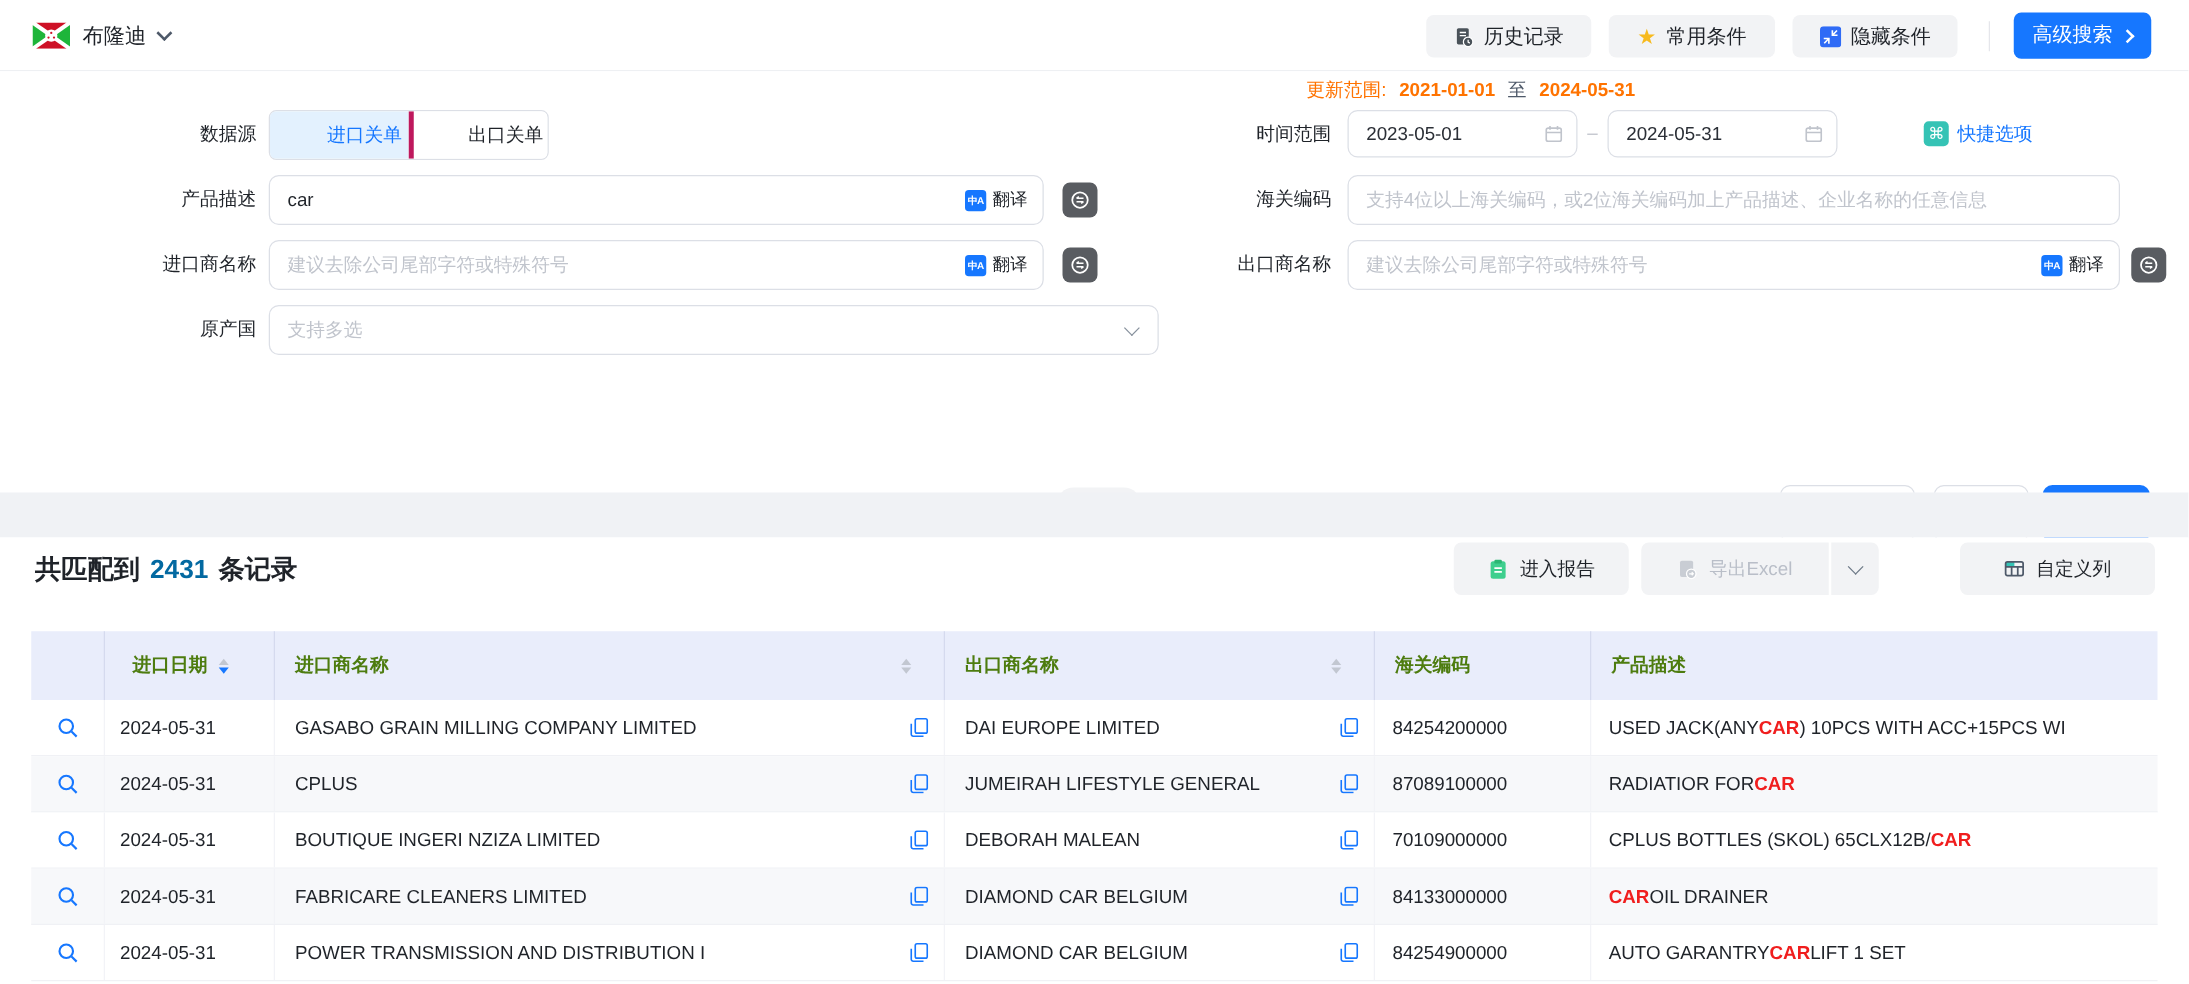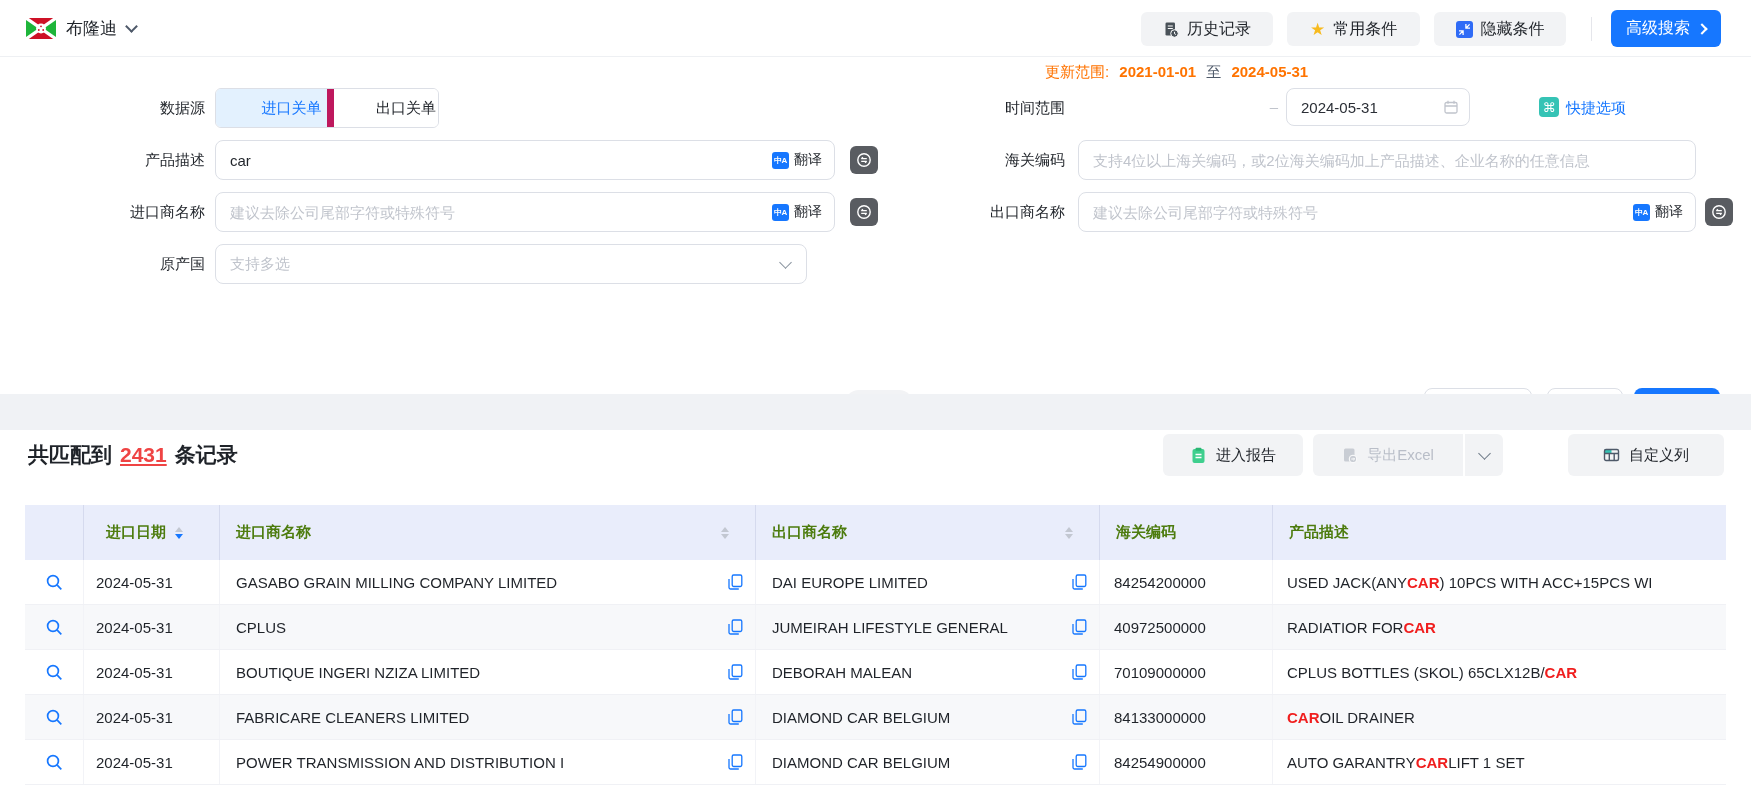--- a/index.html
+++ b/index.html
@@ -20,21 +20,21 @@
   
   .form { position:absolute; left:0; top:57px; width:100%; height:337px; background:#fff; }
   .update-range { position:absolute; left:1045px; top:6px; font-size:15px; white-space:nowrap; }
   .org { color:#ff7300; }
   .orgb { color:#ff7300; font-weight:700; }
   .to-word { color:#4e5969; margin:0 6px; }
   .flabel { position:absolute; width:205px; text-align:right; height:40px; line-height:40px; font-size:15px; color:#1f2329; }
   .tabs { position:absolute; left:215px; top:31px; display:flex; height:40px; border:1px solid #dcdfe6; border-radius:6px; overflow:hidden; background:#fff; }
   .tab { width:111px; display:flex; align-items:center; justify-content:center; font-size:15px; cursor:pointer; background:#fff;padding-left:40px; }
   .tab.active { background:#e3f1fe; color:#1677ff; }
-  .tab + .tab { border-left:7px solid #be185d; }
+  .tab + .tab { border-left:4px solid #be185d; }
   .inp { position:absolute; height:40px; border:1px solid #dcdfe6; border-radius:8px; background:#fff; display:flex; align-items:center; }
   .inp input { border:none; outline:none; flex:1; height:100%; font:15px "Liberation Sans","DejaVu Sans",sans-serif; padding:0 14px; background:transparent; color:#1f2329; border-radius:8px; min-width:0; }
   .inp input::placeholder { color:#c0c4cc; }
   .ph { color:#c0c4cc; font-size:15px; padding-left:14px; flex:1; }
   .date-box { position:absolute; height:38px; border:1px solid #dcdfe6; border-radius:8px; background:#fff; display:flex; align-items:center; justify-content:space-between; padding:0 10px 0 14px; font-size:15px; color:#2b2f36; cursor:pointer; }
   .dash { position:absolute; left:1262px; top:31px; width:24px; height:38px; line-height:38px; text-align:center; color:#c0c4cc; font-size:15px; }
   .quick-ico { position:absolute; left:1539px; top:40px; width:20px; height:20px; border-radius:4px; background:#35c3b5; color:#fff; font-size:13px; display:flex; align-items:center; justify-content:center; cursor:pointer; }
   .quick-txt { position:absolute; left:1566px; top:31px; height:40px; line-height:40px; color:#1677ff; font-size:15px; cursor:pointer; }
   .trans { display:flex; align-items:center; gap:5px; padding-right:12px; cursor:pointer; font-size:14px; color:#1f2329; flex:none; }
   .trans-ico { width:17px; height:17px; background:#1677ff; border-radius:3px; color:#fff; font-size:8px; font-weight:700; display:flex; align-items:center; justify-content:center; letter-spacing:-0.5px; }
@@ -47,21 +47,21 @@
   .chev-d-gray { width:9px; height:9px; border-right:1.8px solid #6b7785; border-bottom:1.8px solid #6b7785; transform:rotate(45deg); margin-top:-4px; }
   .link { position:absolute; left:1330px; top:331px; height:46px; line-height:46px; font-size:15px; color:#1677ff; cursor:pointer; }
   .wbtn { position:absolute; top:331px; height:46px; border:1px solid #dcdfe6; border-radius:8px; background:#fff; font-size:15px; color:#1f2329; display:flex; align-items:center; justify-content:center; cursor:pointer; }
   .bbtn { position:absolute; top:331px; height:46px; border-radius:8px; background:#1677ff; font-size:15px; color:#fff; display:flex; align-items:center; justify-content:center; cursor:pointer; }
 
   .band { position:absolute; left:0; top:394px; width:100%; height:36px; background:#f0f2f5; }
 
   
   .results { position:absolute; left:0; top:430px; width:100%; height:357px; background:#fff; }
   .count-line { position:absolute; left:28px; top:11px; font-size:21px; font-weight:700; color:#1f2329; }
-  .count-red { color:#ef4444; margin:0 8px;text-decoration:underline; }
+  .count-red { color:#0369a1; margin:0 8px; }
   .tool-btn { position:absolute; top:4px; height:42px; border-radius:6px; background:#f2f3f5; display:flex; align-items:center; justify-content:center; gap:9px; font-size:15px; color:#1f2329; cursor:pointer; }
   .tool-btn.disabled { color:#b9bec8; cursor:default; }
   .exp-chev { position:absolute; left:1465px; top:4px; width:38px; height:42px; border-radius:0 6px 6px 0; background:#f2f3f5; display:flex; align-items:center; justify-content:center; cursor:pointer; }
 
   
   .tbl { position:absolute; left:25px; top:75px; width:1701px; }
   .thead { display:flex; height:55px; background:#e9edfb; font-weight:700; font-size:15px; color:#4d7c0f; }
   .th { display:flex; align-items:center; border-right:1px solid #d5daee; padding-left:16px; }
   .th.last { border-right:none; }
   .c0 { width:59px; padding-left:0; justify-content:center; flex:none; }
@@ -150,20 +150,29 @@
       <span class="to-word">至</span>
       <span class="orgb">2024-05-31</span>
     </div>
 
     <div class="flabel" style="left:0; top:31px;">数据源</div>
     <div class="tabs">
       <div class="tab active">进口关单</div>
       <div class="tab">出口关单</div>
     </div>
     <div class="flabel" style="left:860px; top:31px;">时间范围</div>
+    <div class="date-box" style="left:1078px; top:31px; width:184px;">
+      <span>2023-05-01</span>
+      <span style="display:flex;">
+        <svg width="16" height="16" viewBox="0 0 16 16" fill="none" stroke="#c0c4cc" stroke-width="1.3">
+            <rect x="2" y="3.5" width="12" height="10.5" rx="1.5"></rect>
+            <path d="M5 1.8v3M11 1.8v3M2 7h12"></path>
+          </svg>
+      </span>
+    </div>
     <div class="dash">–</div>
     <div class="date-box" style="left:1286px; top:31px; width:184px;">
       <span>2024-05-31</span>
       <span style="display:flex;">
         <svg width="16" height="16" viewBox="0 0 16 16" fill="none" stroke="#c0c4cc" stroke-width="1.3">
             <rect x="2" y="3.5" width="12" height="10.5" rx="1.5"></rect>
             <path d="M5 1.8v3M11 1.8v3M2 7h12"></path>
           </svg>
       </span>
     </div>
@@ -212,21 +221,21 @@
       </span>
     </div>
     <div class="dark-ico" style="left:1705px; top:141px;">
       <svg width="18" height="18" viewBox="0 0 18 18">
           <circle cx="9" cy="9" r="6.2" fill="none" stroke="#fff" stroke-width="1.4"></circle>
           <path d="M6.2 7.6h5.6M8 6.2 6.2 7.6M11.8 10.4H6.2M10 11.8l1.8-1.4" stroke="#fff" stroke-width="1.2" fill="none"></path>
         </svg>
     </div>
 
     <div class="flabel" style="left:0; top:187px;">原产国</div>
-    <div class="inp" style="left:215px; top:187px; width:592px; justify-content:space-between;gap:30px;">
+    <div class="inp" style="left:215px; top:187px; width:712px; justify-content:space-between;gap:30px;">
       <span class="ph">支持多选</span>
       <span class="sel-chev"></span>
     </div>
 
     <div class="cbitem" style="left:28px;">
       <span class="cb">✓</span>
       <span class="cb-label">过滤空白进口商</span>
     </div>
     <div class="cbitem" style="left:206px;">
       <span class="cb">✓</span>
@@ -382,21 +391,21 @@
         <div class="td c3">
             <span>JUMEIRAH LIFESTYLE GENERAL</span>
             <span class="corp">
               <svg width="15" height="16" viewBox="0 0 15 16" fill="none" stroke="#1677ff" stroke-width="1.3">
                 <rect x="4.2" y="1" width="9.6" height="11.5" rx="1.4"></rect>
                 <path d="M10.8 15H2.6A1.6 1.6 0 0 1 1 13.4V5"></path>
               </svg>
             </span>
           </div>
         <div class="td c4" style="padding-left:14px;">
-            <span>40972500000</span>
+            <span>87089100000</span>
           </div>
         <div class="td c5 last" style="padding-left:14px;">
             <span>RADIATIOR FOR </span>
             <span class="hl">CAR</span>
             <span></span>
           </div>
       </div>
 
       <div class="trow">
         <div class="td c0">

